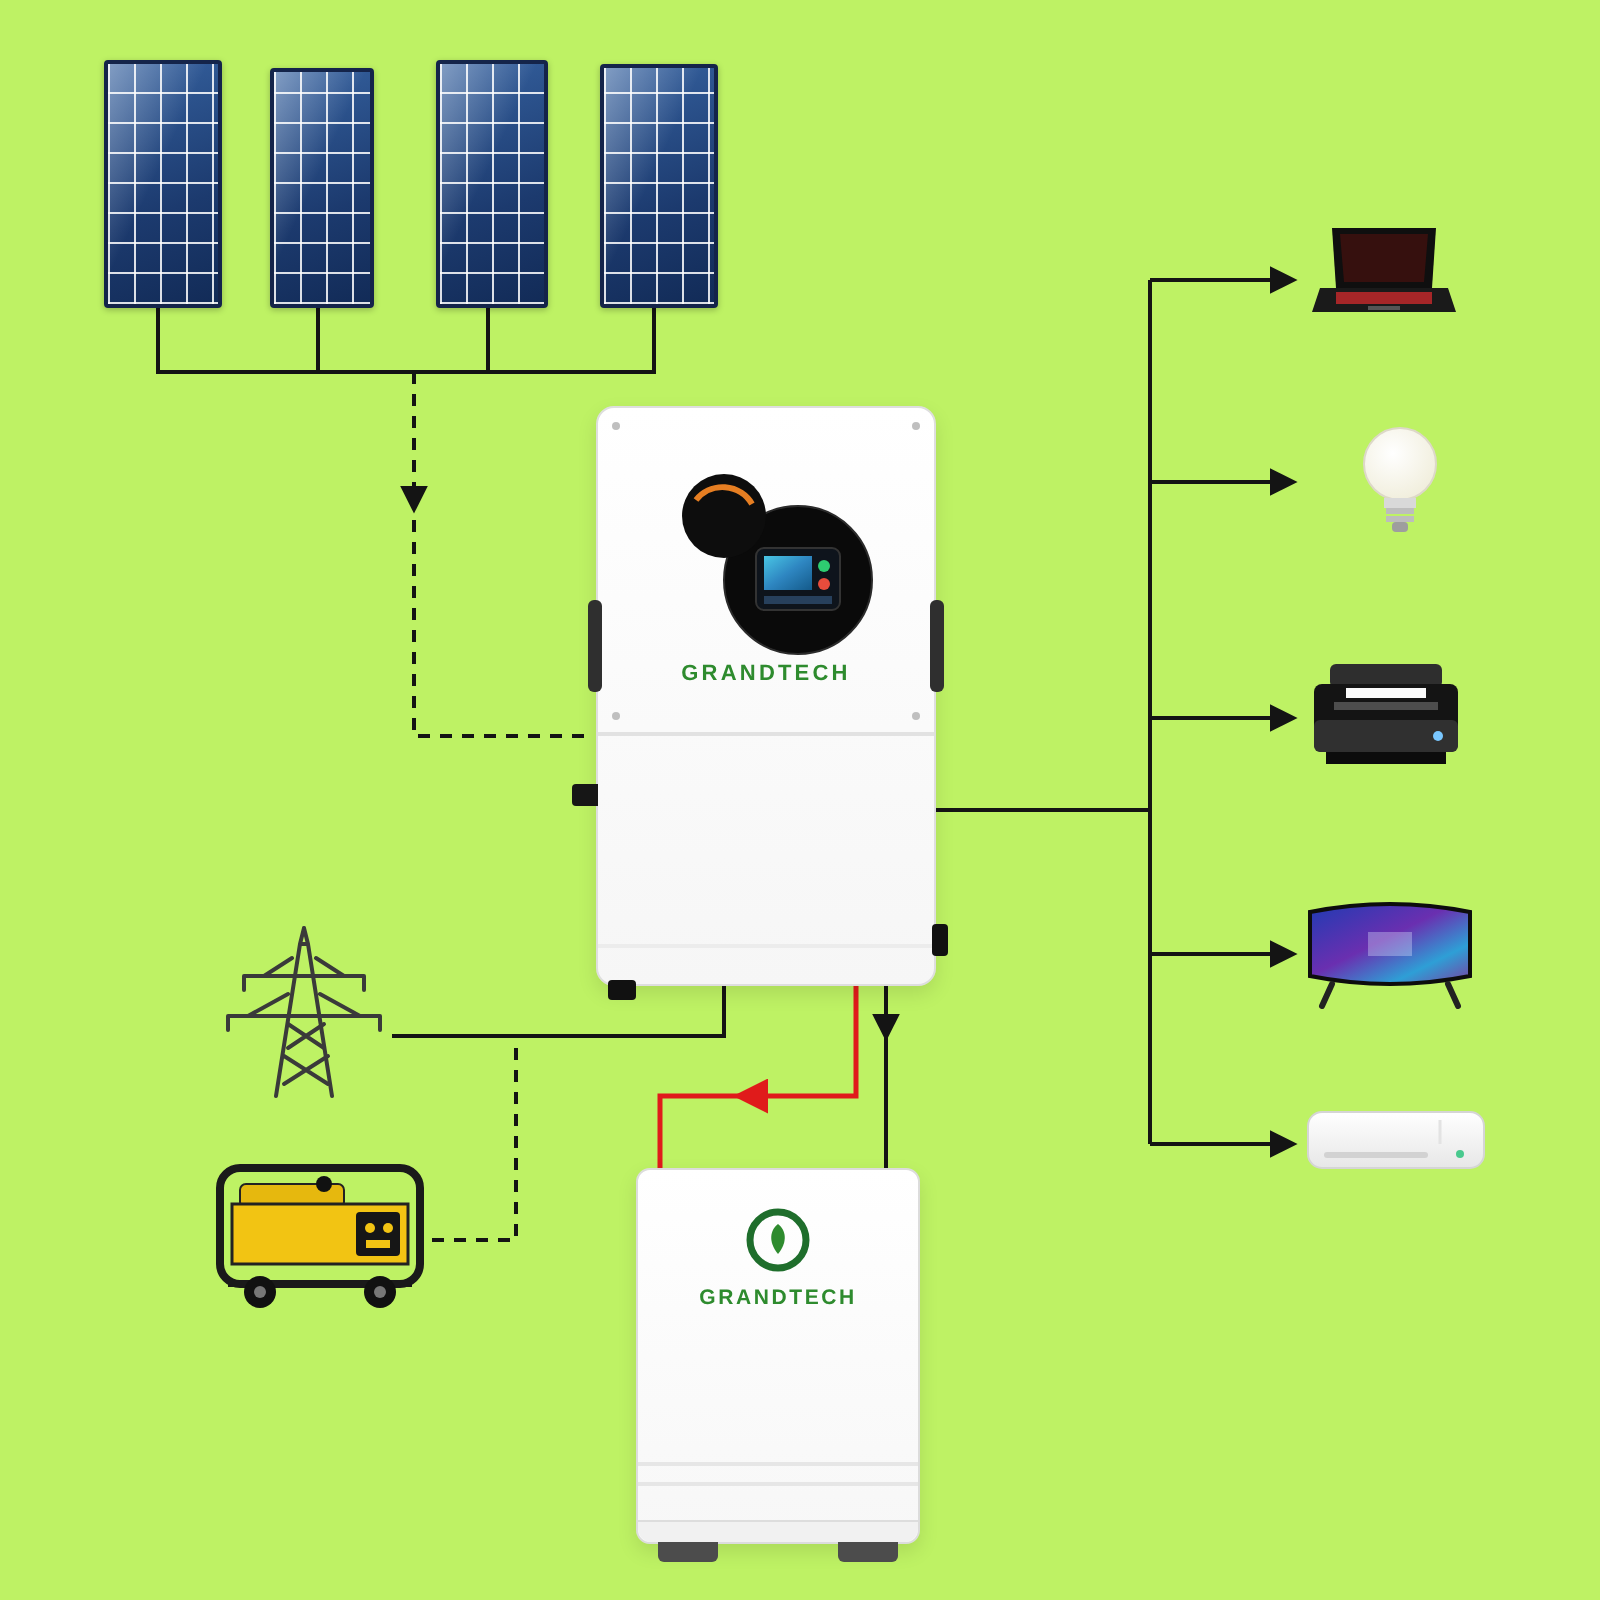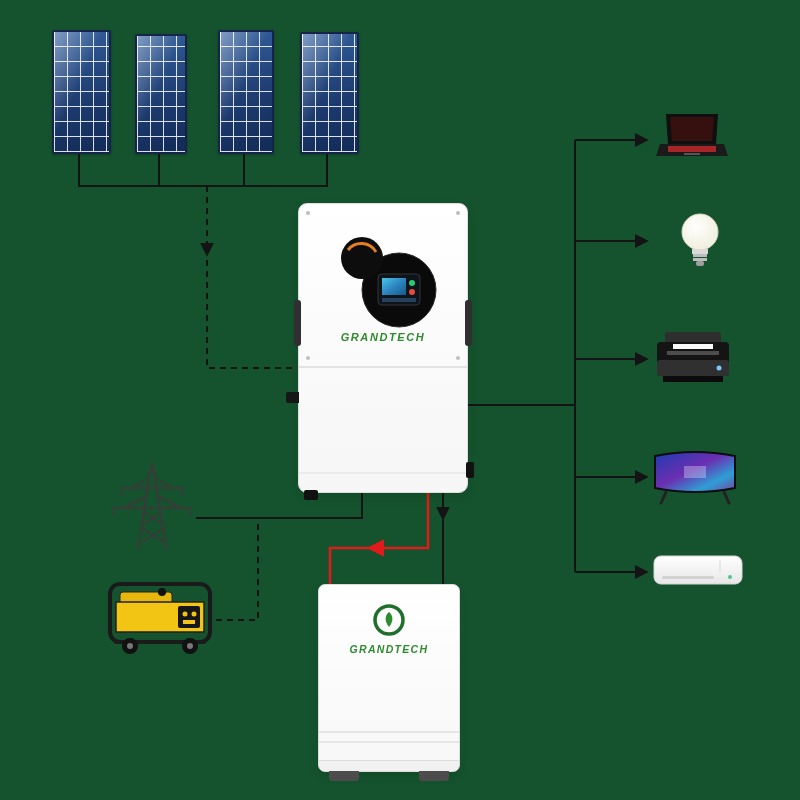--- a/index.html
+++ b/index.html
@@ -1,17 +1,17 @@
 <!DOCTYPE html>
 <html><head>
 <meta charset="utf-8">
 <style>
   html,body{margin:0;padding:0;background:#ffffff;}
-  #canvas{position:relative;width:800px;height:800px;background:#14532d;overflow:hidden;
-          font-family:"Liberation Sans", sans-serif;font-style:italic;}
+  #canvas{position:relative;width:800px;height:800px;background:#bef264;overflow:hidden;
+          font-family:"Liberation Sans", sans-serif;}
   
   #wires{position:absolute;left:0;top:0;width:800px;height:800px;pointer-events:none;}
   .ln{stroke:#141414;stroke-width:2;fill:none;}
   .dash{stroke-dasharray:6 5;}
   .lnr{stroke:#e01b1b;stroke-width:2.5;fill:none;}
 
   
   .panel{position:absolute;border:2px solid #14244a;border-radius:2px;
     box-shadow:0 1px 3px rgba(0,0,0,.25);
     background:

